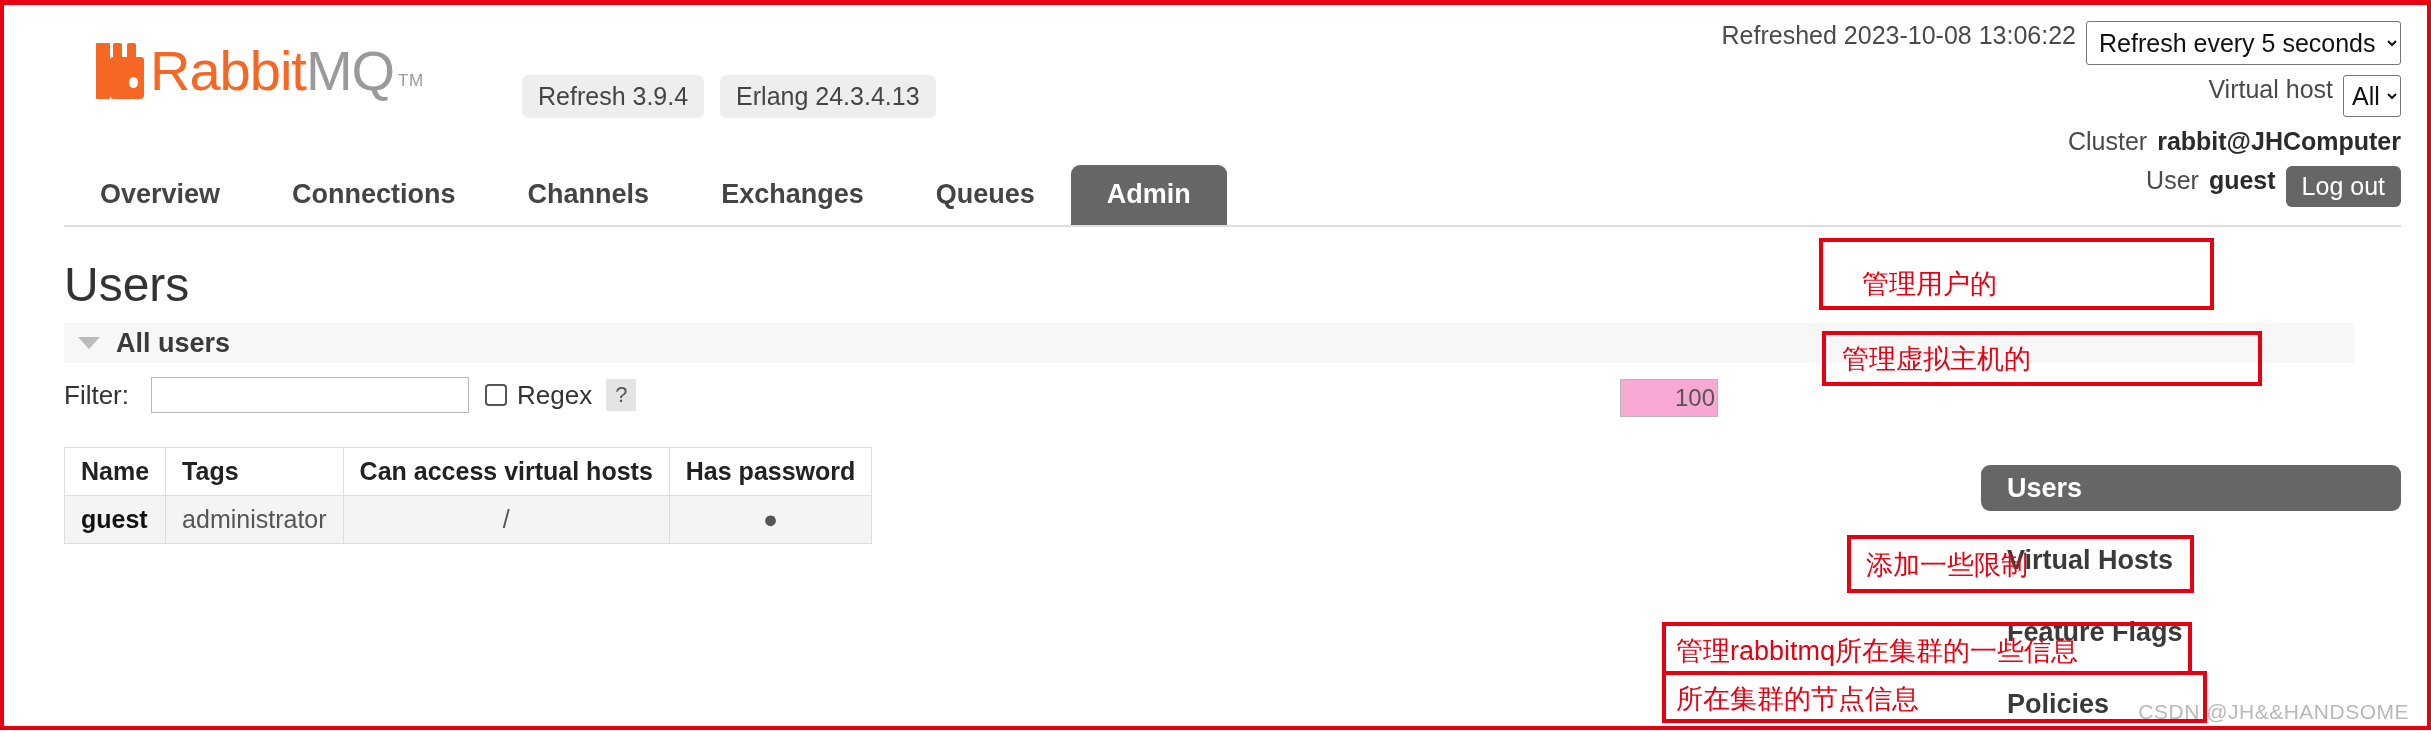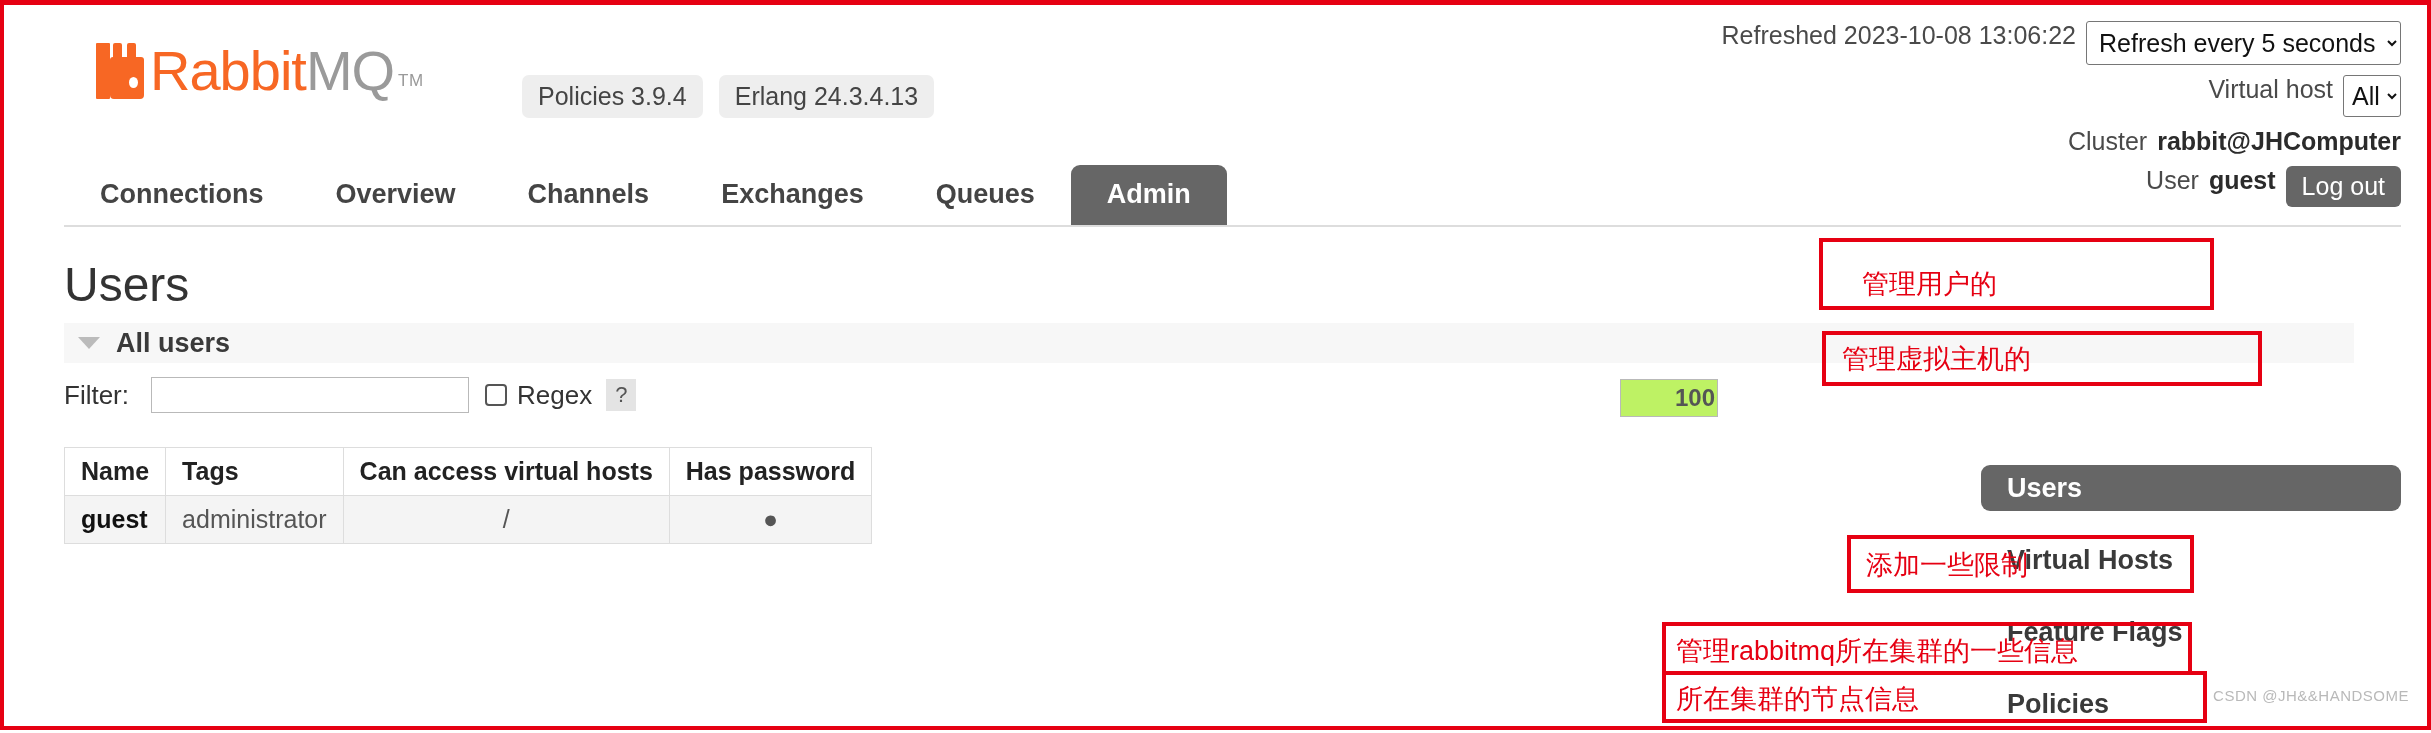--- a/index.html
+++ b/index.html
@@ -266,27 +266,26 @@
     left: 1600px; top: 152px;
     display: flex;
     align-items: center;
     font-size: 26px;
     color: #333333;
   }
   #page-size-input {
     width: 98px;
     height: 38px;
     border: 1px solid #b9b9b9;
-    background: #bef264;
+    background: #f9a8d4;
     font-family: "Liberation Sans", sans-serif;
     font-size: 24px;
     color: #555555;
     text-align: right;
     margin-left: 16px;
-    font-weight: bold;
   }
 
   
   #users-table {
     position: absolute;
     left: 60px; top: 220px;
     border-collapse: collapse;
     font-size: 25px;
   }
   #users-table th {
@@ -342,22 +341,22 @@
     position: absolute;
     color: #e60012;
     font-size: 27px;
     line-height: 30px;
     white-space: nowrap;
     font-family: "Liberation Sans", sans-serif;
   }
 
   #watermark {
     position: absolute;
-    right: 18px; bottom: 22px;
-    font-size: 15px;
+    right: 18px; bottom: 2px;
+    font-size: 21px;
     color: #b9b9b9;
     white-space: nowrap;
     letter-spacing: 0.5px;
   }
 </style>
 </head>
 <body>
 
 <div id="page-frame">
   <div id="page-inner">
@@ -370,21 +369,21 @@
           <div class="ear e1"></div>
           <div class="ear e2"></div>
           <div class="head"></div>
           <div class="eye"></div>
         </div>
         <div id="logo-text"><span class="rabbit">Rabbit</span><span class="mq">MQ</span></div>
         <div id="logo-tm">TM</div>
       </div>
 
       <div id="pills">
-        <span class="version-pill">Policies 3.9.4</span>
+        <span class="version-pill">Refresh 3.9.4</span>
         <span class="version-pill">Erlang 24.3.4.13</span>
       </div>
 
       <div id="header-right">
         <div class="hr-row">
           <span class="hr-label">Refreshed 2023-10-08 13:06:22</span>
           <select class="hdr-select" id="refresh-select">
             <option>Refresh every 5 seconds</option>
           </select>
         </div>
@@ -399,22 +398,22 @@
           <span class="hr-strong">rabbit@JHComputer</span>
         </div>
         <div class="hr-row">
           <span class="hr-label">User</span>
           <span class="hr-strong">guest</span>
           <button id="logout-btn">Log out</button>
         </div>
       </div>
 
       <div id="nav">
+        <div class="nav-tab">Overview</div>
         <div class="nav-tab">Connections</div>
-        <div class="nav-tab">Overview</div>
         <div class="nav-tab">Channels</div>
         <div class="nav-tab">Exchanges</div>
         <div class="nav-tab">Queues</div>
         <div class="nav-tab active">Admin</div>
       </div>
     </div>
 
     <div id="main">
 
       <h1 id="page-title">Users</h1>

